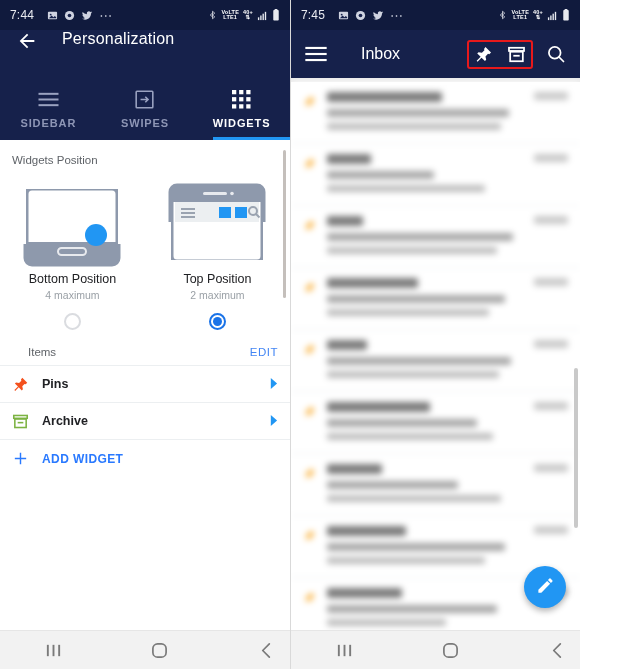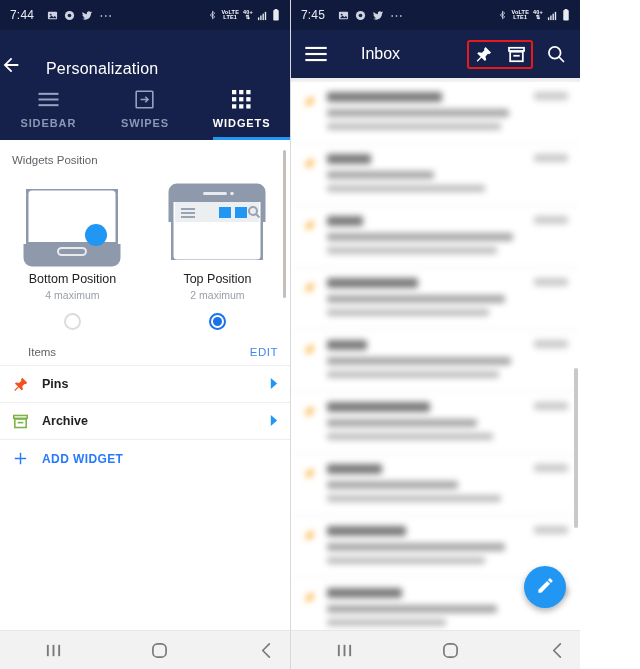--- a/index.html
+++ b/index.html
@@ -26,21 +26,21 @@
   .sb-ico svg { display:block; }
   .sb-text-ico {
     font-size: 5.5px; line-height: 5px; text-align: center; font-weight: bold;
     color: #fff;
   }
   .sb-dots { font-size: 13px; letter-spacing: 1px; color:#cfd3e0; }
 
   
   .appbar {
     background: #16214b; color: #fff;
-    height: 48px; display: flex; align-items: flex-end; padding: 0 0;
+    height: 48px; display: flex; align-items: flex-start; padding: 0 16px;
   }
   .appbar .back { width: 24px; height: 24px; margin-right: 22px; cursor: pointer; }
   .appbar .title { font-size: 16px; font-weight: 400; letter-spacing:.2px; }
 
   .tabs {
     background: #16214b; height: 62px; display: flex; position: relative;
   }
   .tab {
     flex: 1; display: flex; flex-direction: column; align-items: center;
     justify-content: center; gap: 7px; cursor: pointer;

